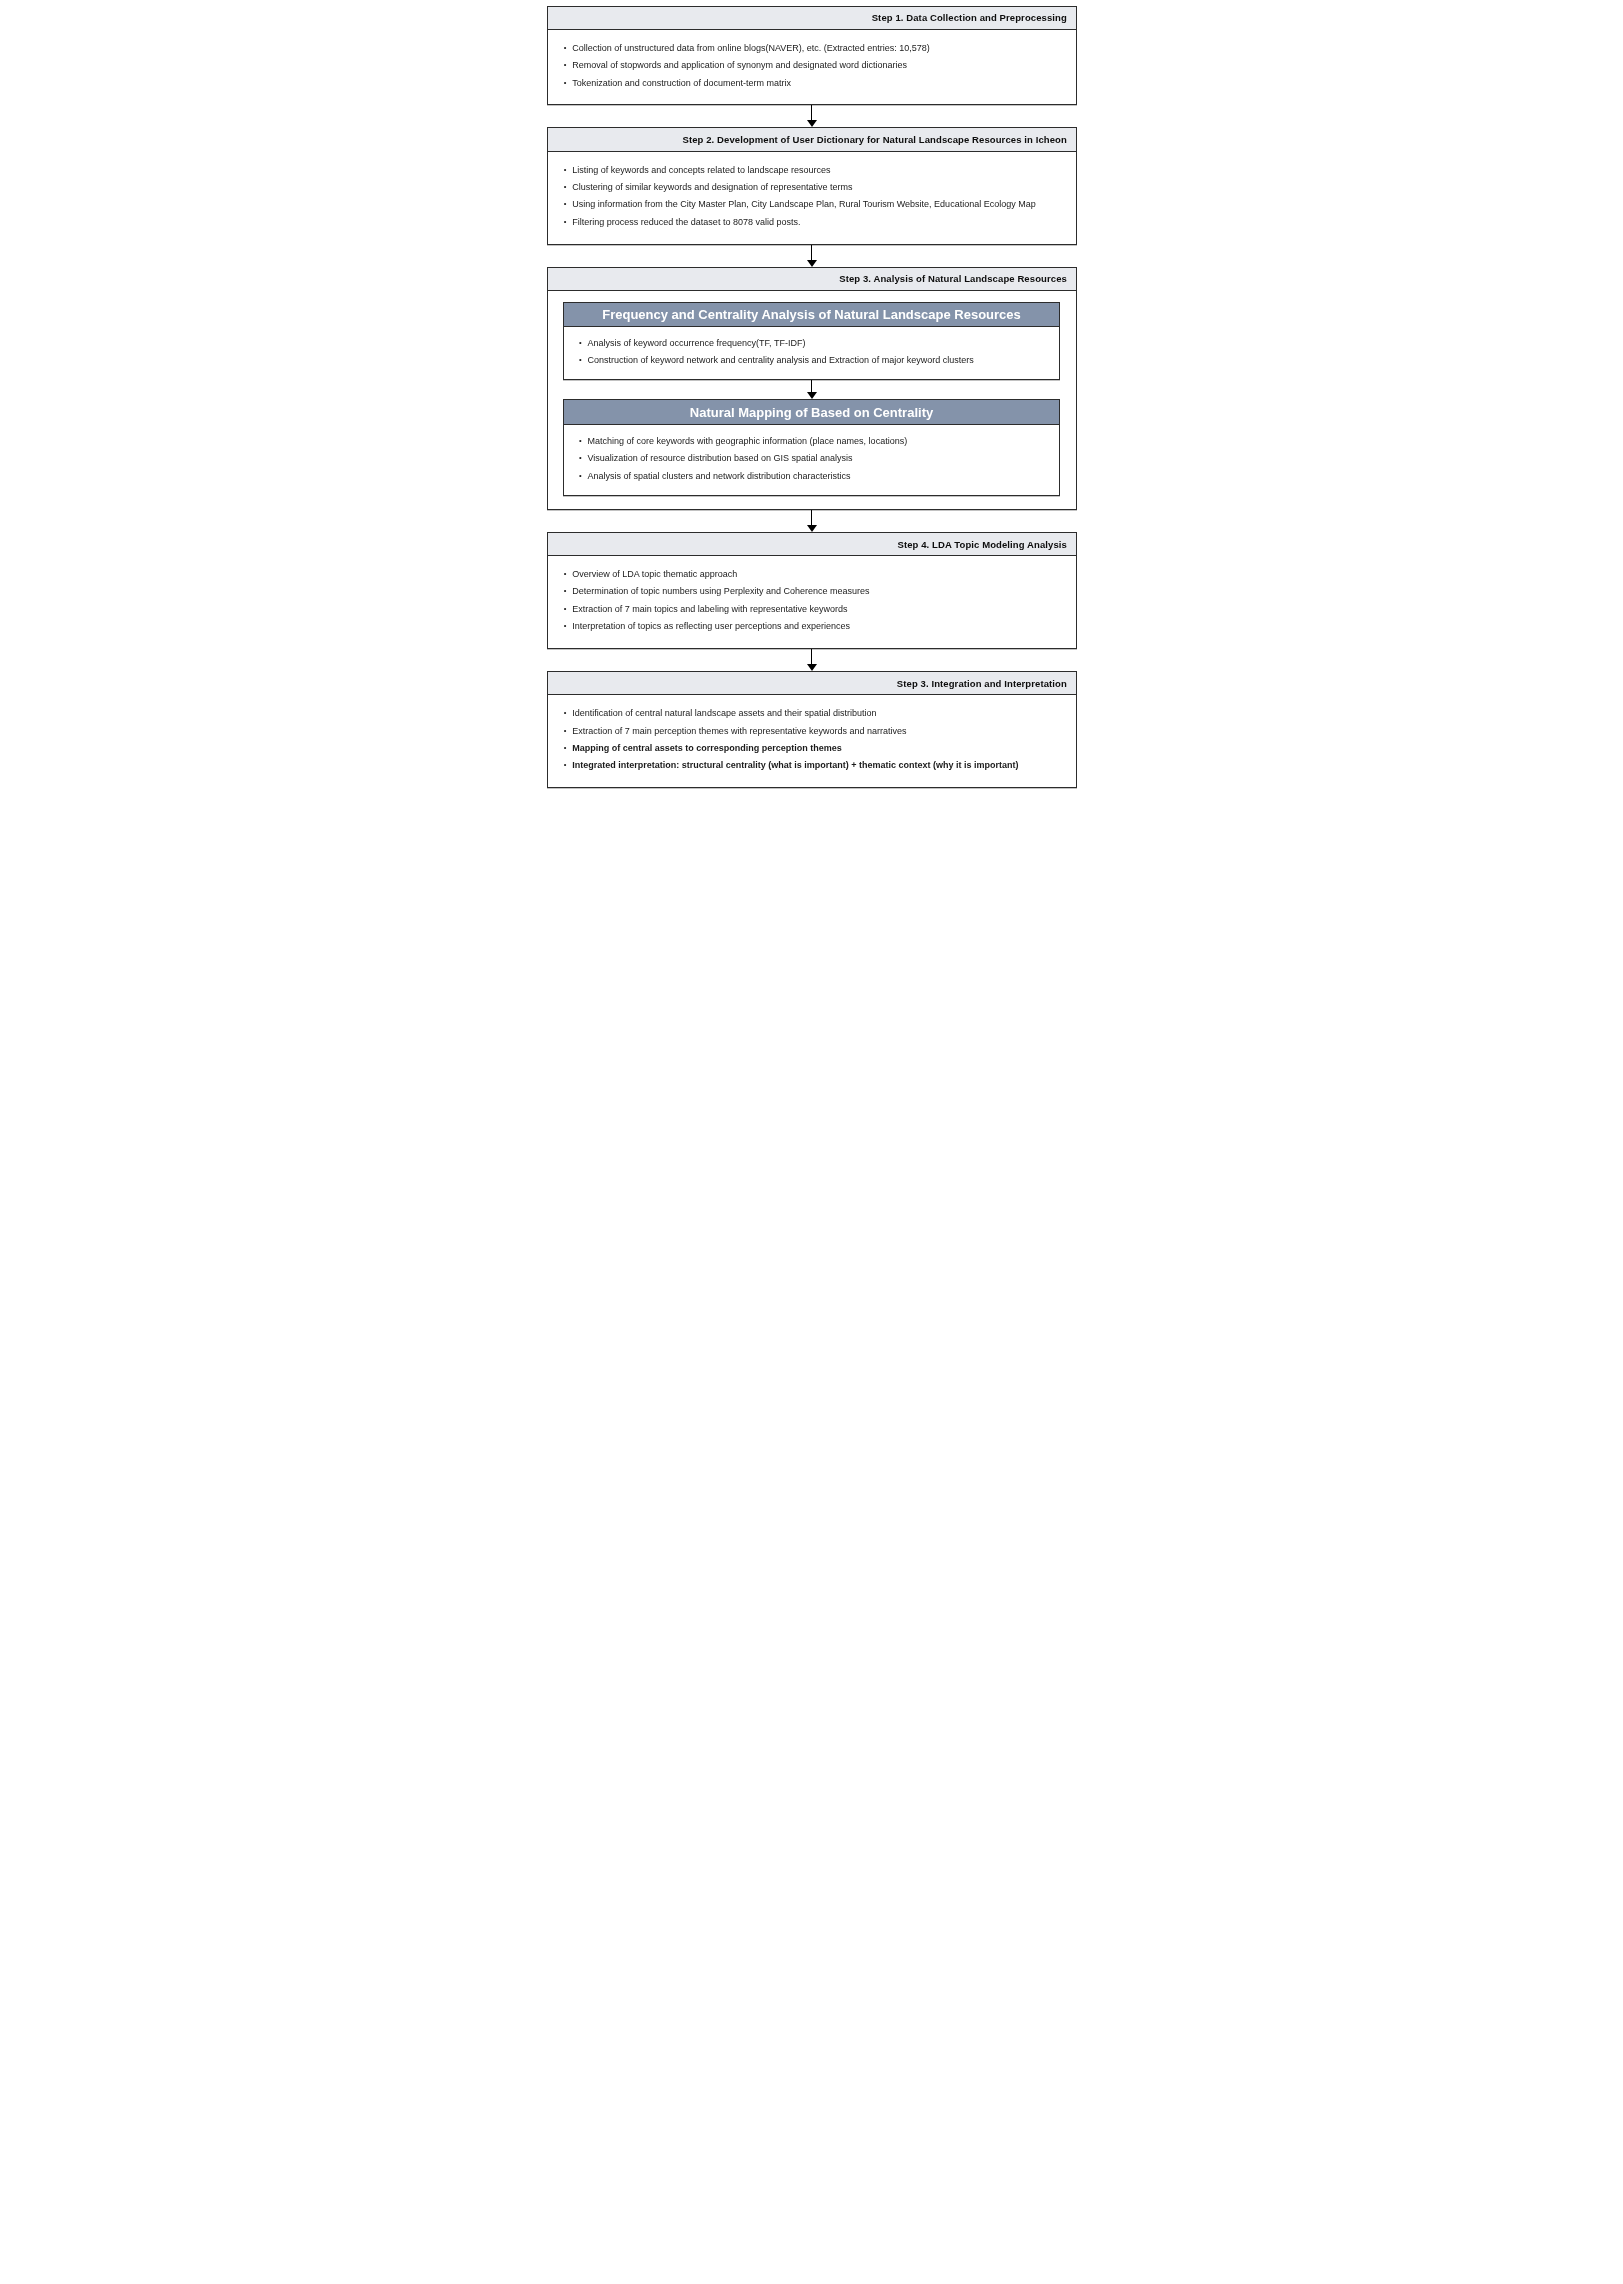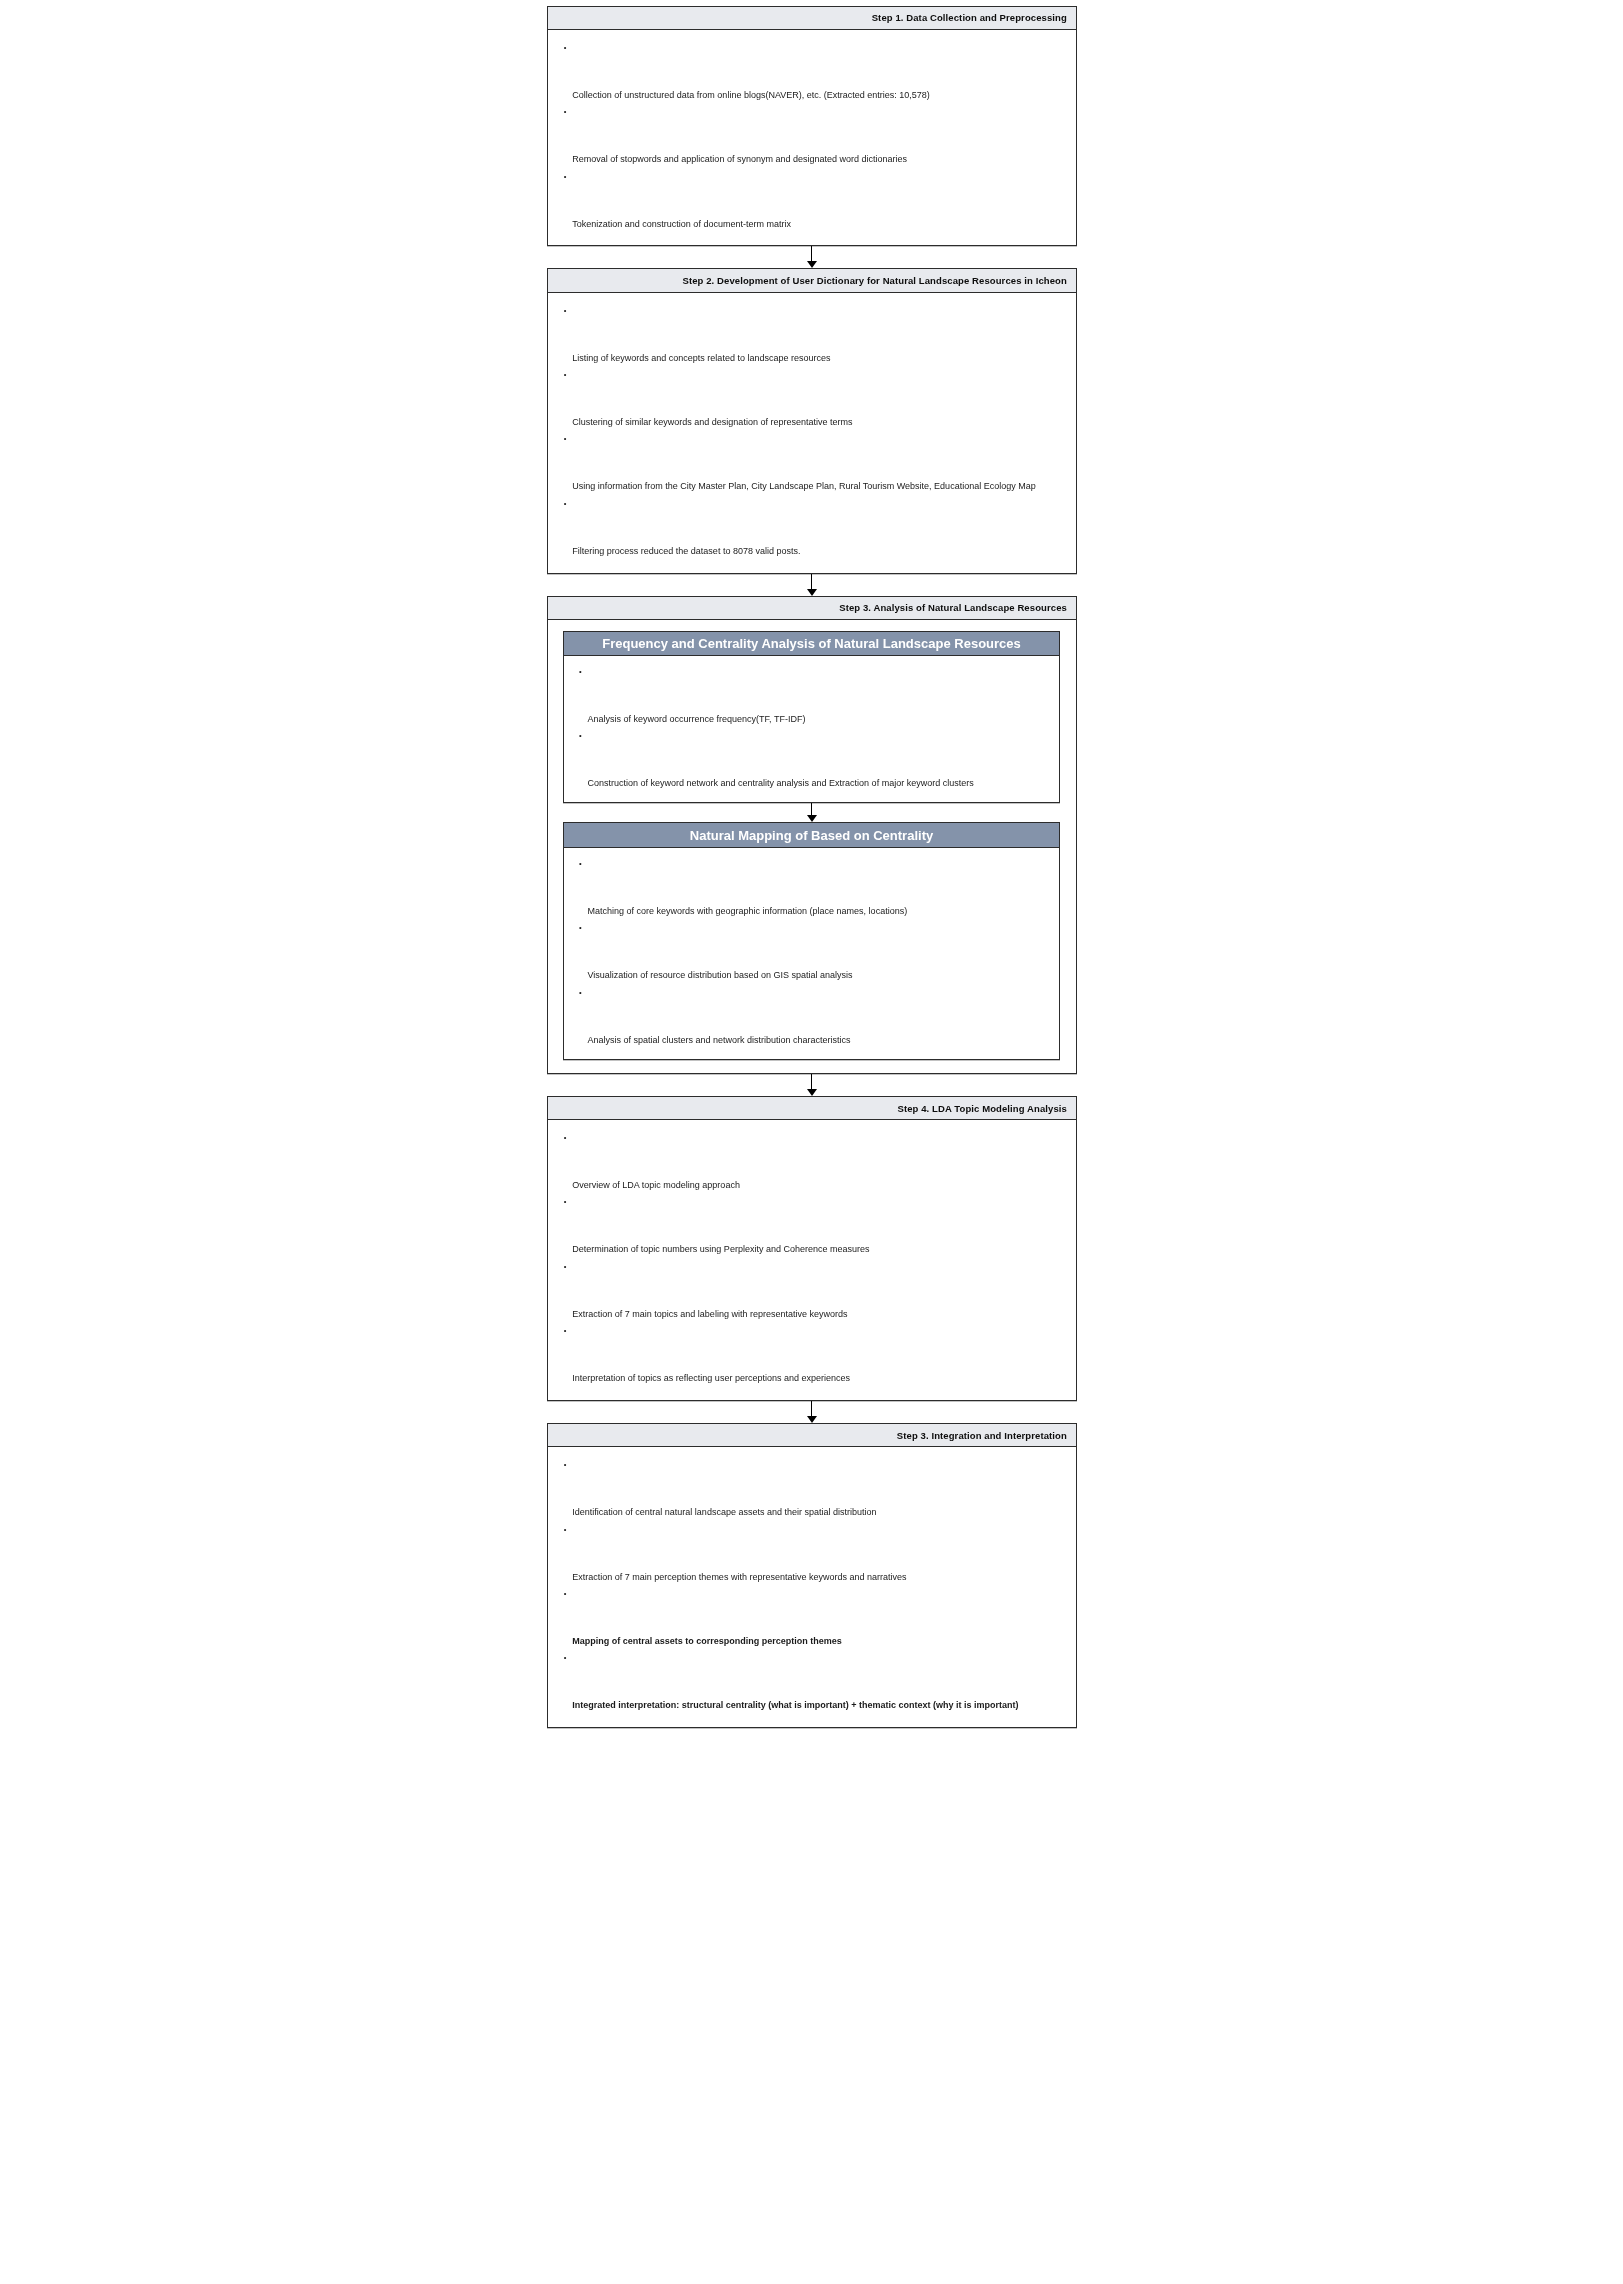--- a/index.html
+++ b/index.html
@@ -48,21 +48,20 @@
     line-height: 1.45;
   }
   .bullet .dot {
     flex: 0 0 14.3px;
     text-align: center;
     font-size: 7.6px;
     line-height: 1.7;
   }
   .bullet .txt {
     flex: 1;
-    margin-top: 47px;
   }
   .bold-item .txt {
     font-weight: bold;
   }
   
   .subbox {
     border: 1px solid var(--box-border, #2c2c2c);
     background: #ffffff;
     box-shadow: 0 1px 0 rgba(120,120,120,0.45);
   }
@@ -216,21 +215,21 @@
     <div class="arrow-head"></div>
   </div>
 
   <section class="step">
     <header class="step-header">
       <h2>Step 4. LDA Topic Modeling Analysis</h2>
     </header>
     <div class="step-body">
       <div class="bullet">
         <span class="dot">•</span>
-        <span class="txt">Overview of LDA topic modeling approach</span>
+        <span class="txt">Overview of LDA topic thematic approach</span>
       </div>
       <div class="bullet">
         <span class="dot">•</span>
         <span class="txt">Determination of topic numbers using Perplexity and Coherence measures</span>
       </div>
       <div class="bullet">
         <span class="dot">•</span>
         <span class="txt">Extraction of 7 main topics and labeling with representative keywords</span>
       </div>
       <div class="bullet">

